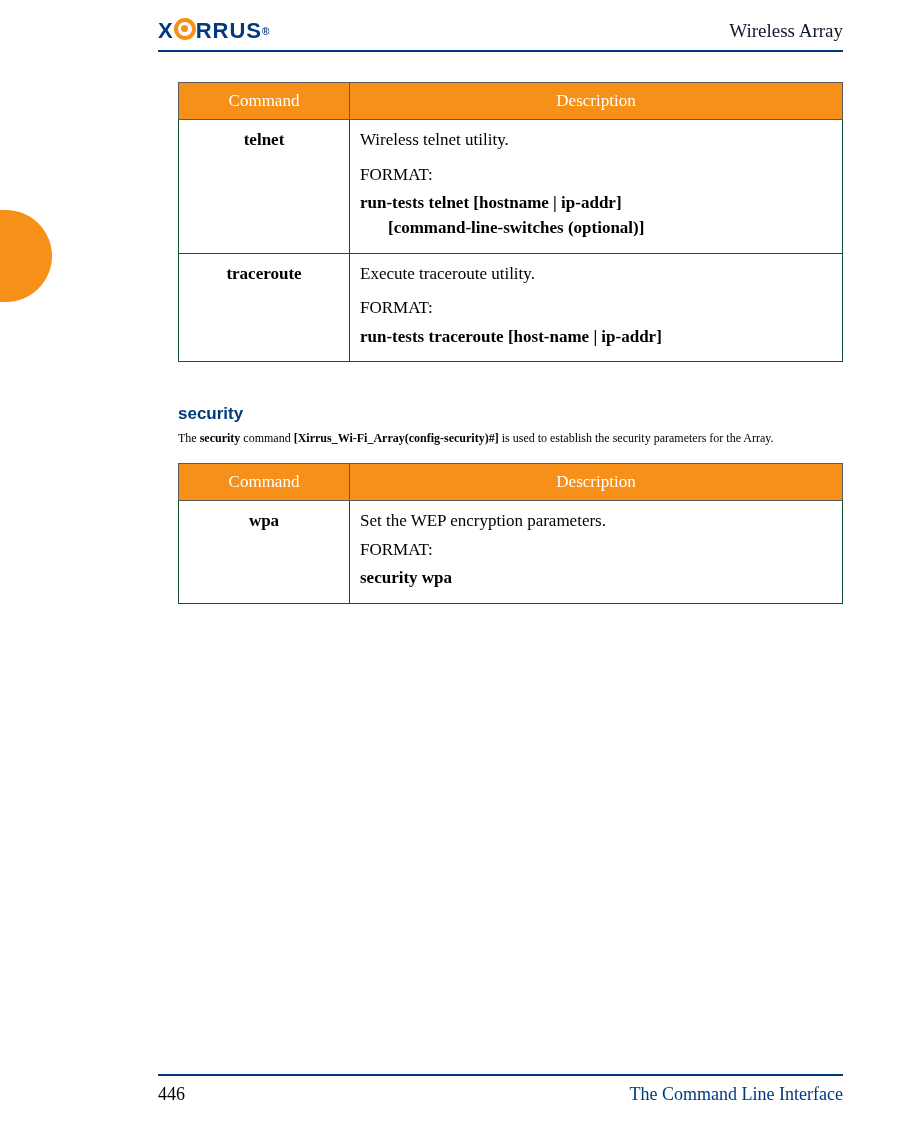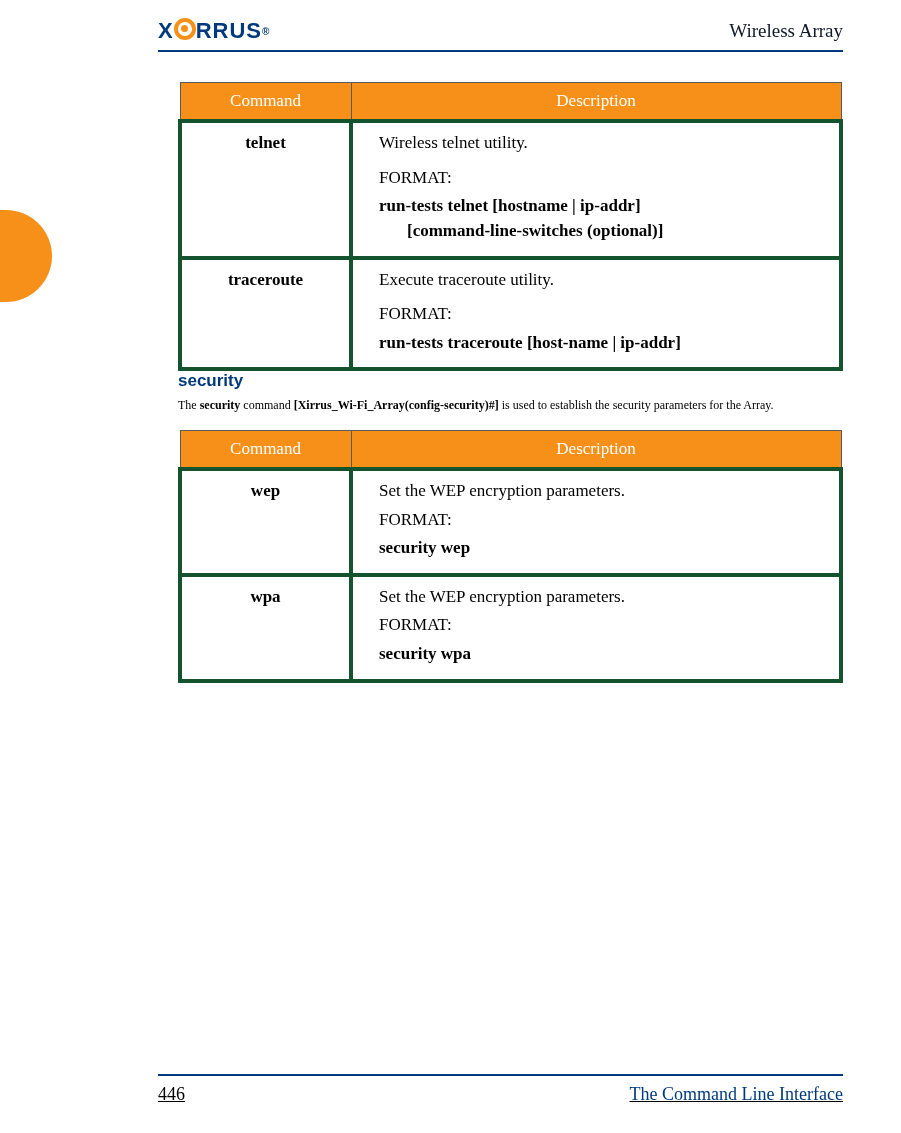--- a/index.html
+++ b/index.html
@@ -86,35 +86,36 @@
     background: #f79019;
     color: #fff;
     font-weight: 400;
     font-family: "Palatino Linotype", Palatino, Georgia, serif;
     padding: 8px 10px;
     border: 1px solid #5a5a5a;
     font-size: 17px;
   }
   table.cmd th.col-cmd { width: 150px; }
   table.cmd td {
-    border: 4px solid #14532d;
-    padding: 8px 26px;
+    border: 1px solid #14532d;
+    padding: 8px 10px;
     vertical-align: top;
     font-family: "Palatino Linotype", Palatino, Georgia, serif;
     line-height: 1.45;
   }
   table.cmd td.cmd-name {
     text-align: center;
     font-weight: 700;
   }
   .desc-block p { margin: 0 0 4px 0; }
   .desc-block .format-label { margin-top: 10px; }
   .fmt-syntax { font-weight: 700; }
   .indent { padding-left: 28px; display: block; }
   .section {
+    margin-top: 42px;
   }
   .section-heading {
     color: #003a7d;
     font-family: Arial, Helvetica, sans-serif;
     font-weight: 700;
     font-size: 17px;
     margin: 0 0 4px 0;
   }
   .section-para {
     font-size: 12px;
@@ -127,21 +128,20 @@
   .footer {
     position: absolute;
     left: 158px;
     right: 58px;
     bottom: 28px;
     display: flex;
     justify-content: space-between;
     align-items: flex-start;
     border-top: 2px solid #003a7d;
     padding-top: 8px;
-    text-decoration: underline;
   }
   .page-num {
     font-size: 18px;
     color: #000;
   }
   .footer-title {
     font-size: 18px;
     color: #003a7d;
     margin-left: 42px;
   }
@@ -211,30 +211,20 @@
 
       <table class="cmd">
         <thead>
           <tr>
             <th class="col-cmd">Command</th>
             <th>Description</th>
           </tr>
         </thead>
         <tbody>
           <tr>
-            <td class="cmd-name">wep</td>
-            <td>
-              <div class="desc-block">
-                <p>Set the WEP encryption parameters.</p>
-                <p>FORMAT:</p>
-                <p class="fmt-syntax">security wep</p>
-              </div>
-            </td>
-          </tr>
-          <tr>
             <td class="cmd-name">wpa</td>
             <td>
               <div class="desc-block">
                 <p>Set the WEP encryption parameters.</p>
                 <p>FORMAT:</p>
                 <p class="fmt-syntax">security wpa</p>
               </div>
             </td>
           </tr>
         </tbody>

